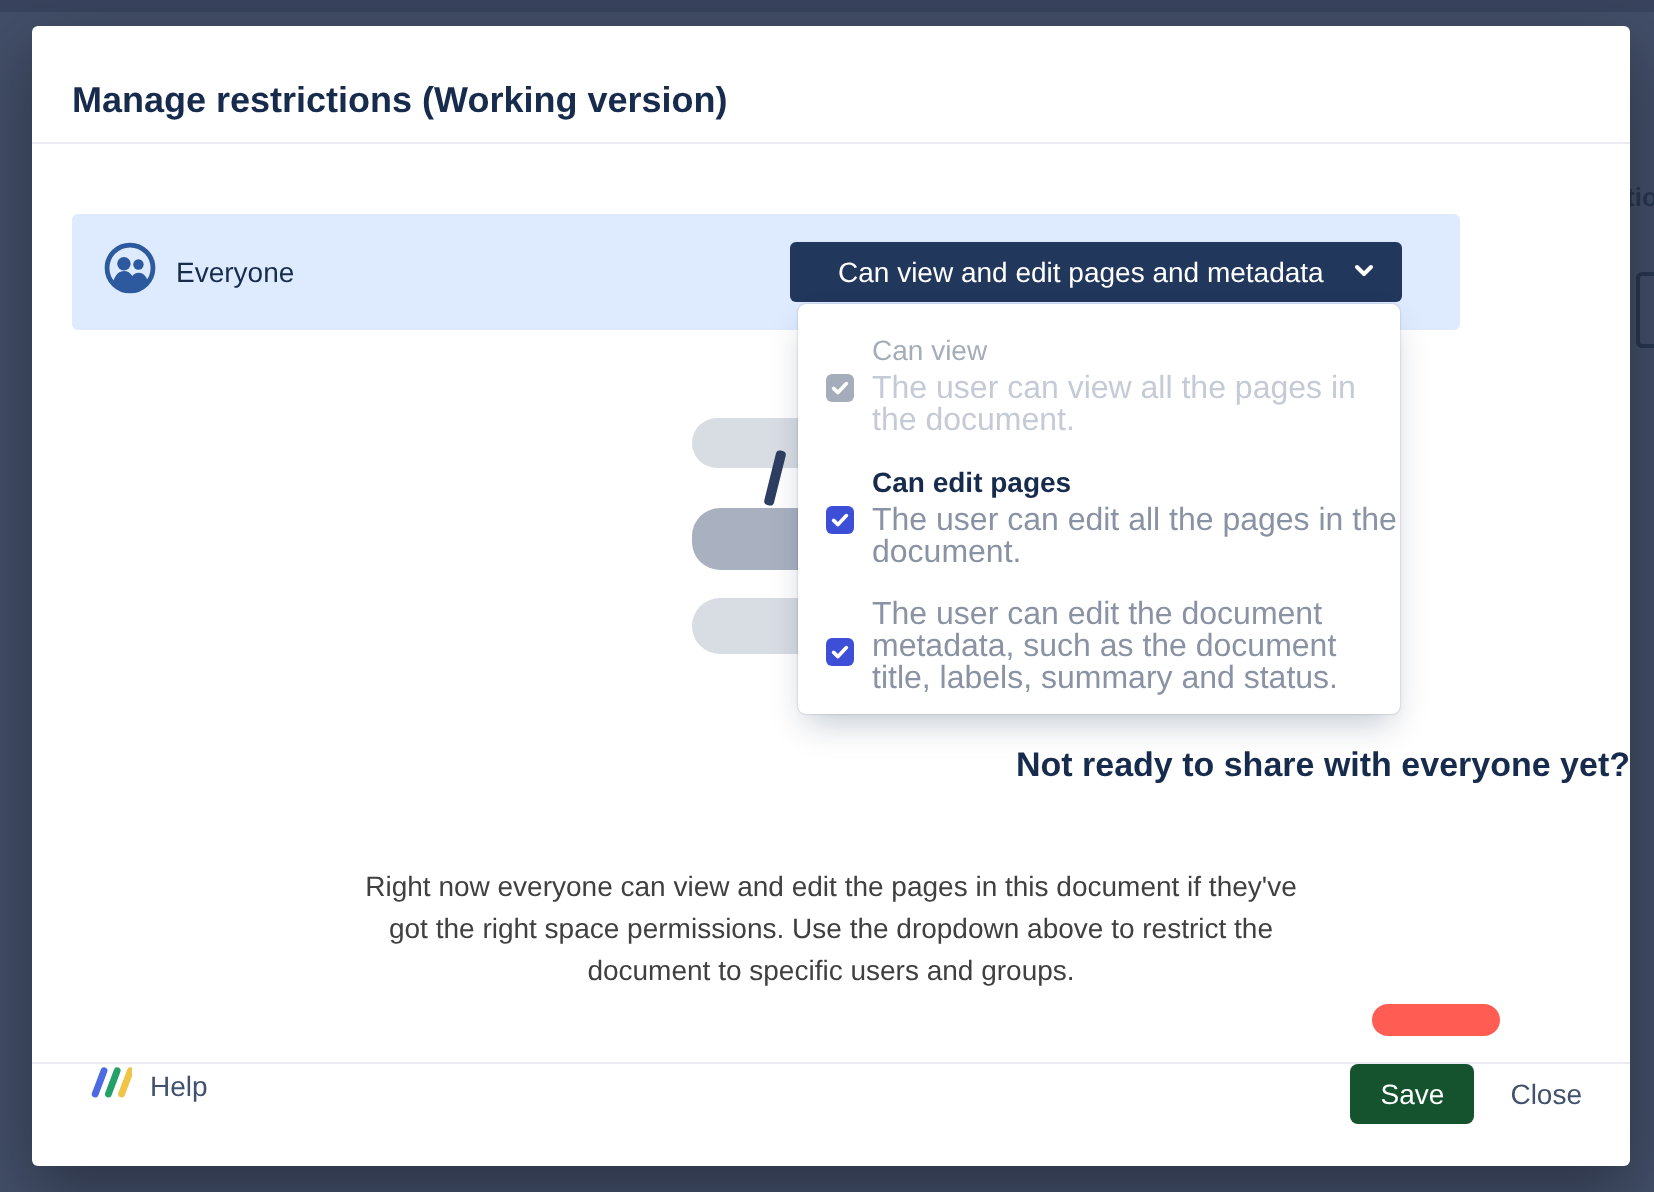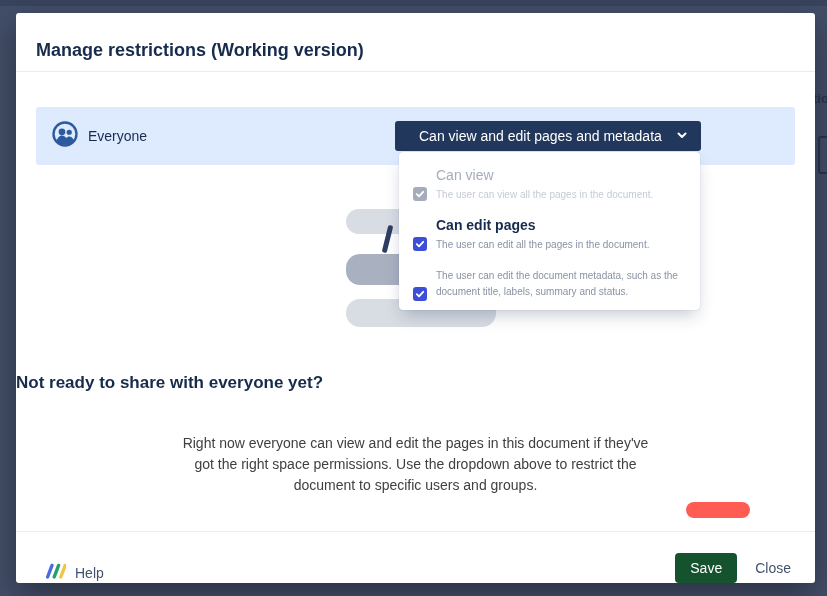--- a/index.html
+++ b/index.html
@@ -18,21 +18,21 @@
   .bg-fragment-box { position:absolute; left:818px; top:136px; width:24px; height:38px; border:2px solid #273650; border-radius:3px; }
 
   .modal {
     position:absolute; left:16px; top:13px; width:799px; height:570px;
     background:#FFFFFF; border-radius:3px;
     box-shadow:0 12px 32px rgba(0,0,0,.35);
   }
   .modal-header { position:absolute; top:0; left:0; right:0; height:59px; border-bottom:1px solid #EBECF0; }
   .modal-title { position:absolute; left:20px; top:27px; font-size:18px; font-weight:700; color:#172B4D; line-height:20px;text-align:center; }
 
-  .banner { position:absolute; left:20px; top:94px; width:759px; height:58px; background:#DEEBFF; border-radius:3px; }
+  .banner { position:absolute; left:20px; top:94px; width:694px; height:58px; background:#DEEBFF; border-radius:3px; }
   .banner-left { position:absolute; left:16px; top:0; height:100%; display:flex; align-items:center; gap:10px; }
   .banner-label { font-size:14px; color:#172B4D; }
 
   .perm-button {
     position:absolute; left:359px; top:14px; width:306px; height:30px;
     background:#22375C; border:none; border-radius:3px;
     color:#FFFFFF; font-size:14px; font-family:inherit;
     display:flex; align-items:center; justify-content:space-between;
     padding:0 12px 0 24px; cursor:pointer; z-index:4;
   }
@@ -55,36 +55,36 @@
   .menu-item:last-child { margin-bottom:0; }
   .checkbox-cell { padding-top:21px; }
   .checkbox {
     width:14px; height:14px; border-radius:3px; background:#3C4FD6;
     display:flex; align-items:center; justify-content:center; cursor:pointer;
   }
   .menu-item.disabled .checkbox { background:#A5ADBA; cursor:default; }
   .menu-item-text { width:265px; }
   .menu-item-title { font-size:14px; font-weight:700; color:#172B4D; line-height:19px; }
   .menu-item.disabled .menu-item-title { color:#A5ADBA; font-weight:400; }
-  .menu-item-desc { font-size:10px; color:#8993A4; line-height:16px; margin-top:2px; }
+  .menu-item-desc { font-size:16px; color:#8993A4; line-height:16px; margin-top:2px; }
   .menu-item.disabled .menu-item-desc { color:#C5CBD6; }
 
   .empty-heading {
     position:absolute; top:360px; left:0; width:100%;
-    text-align:left; font-size:17px; font-weight:700; color:#172B4D;
+    text-align:right; font-size:17px; font-weight:700; color:#172B4D;
   }
   .empty-body {
     position:absolute; top:420px; left:50%; transform:translateX(-50%);
     width:480px; text-align:center; font-size:14px; line-height:21px; color:#404040;
   }
 
   .modal-footer {
     position:absolute; left:0; right:0; bottom:0; height:52px;
     border-top:1px solid #EBECF0;
-    display:flex; align-items:flex-end; justify-content:space-between;
+    display:flex; align-items:flex-start; justify-content:space-between;
     padding:0 24px 0 28px;
   }
   .help { display:flex; align-items:center; gap:9px; color:#42526E; font-size:14px; cursor:pointer; }
   .footer-actions { display:flex; align-items:center; gap:18px; }
   .save-btn {
     background:#14532d; color:#FFFFFF; border:none; border-radius:4px;
     height:30px; padding:0 15px; font-size:14px; font-family:inherit; cursor:pointer;
   }
   .close-btn { color:#42526E; font-size:14px; background:none; border:none; font-family:inherit; cursor:pointer; }
 </style>

